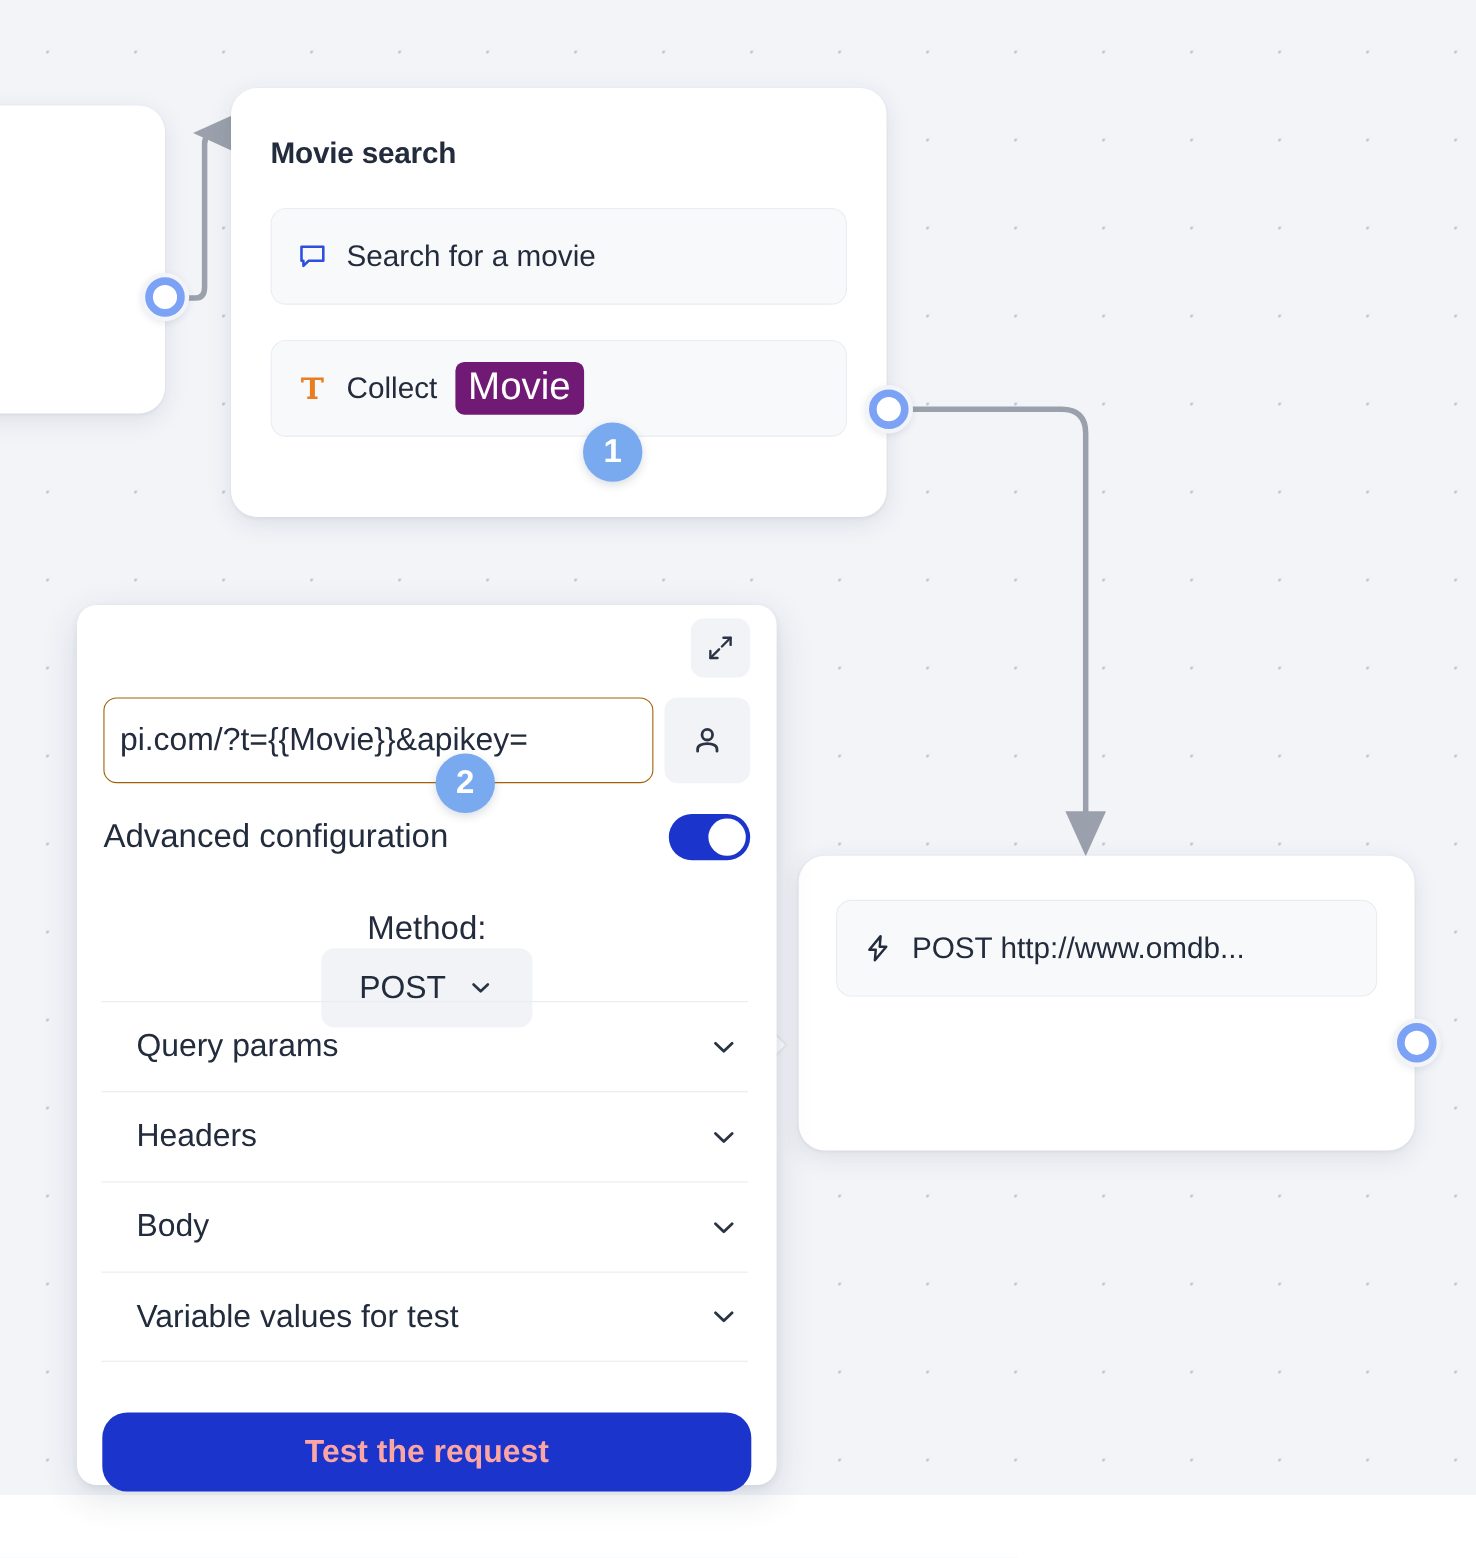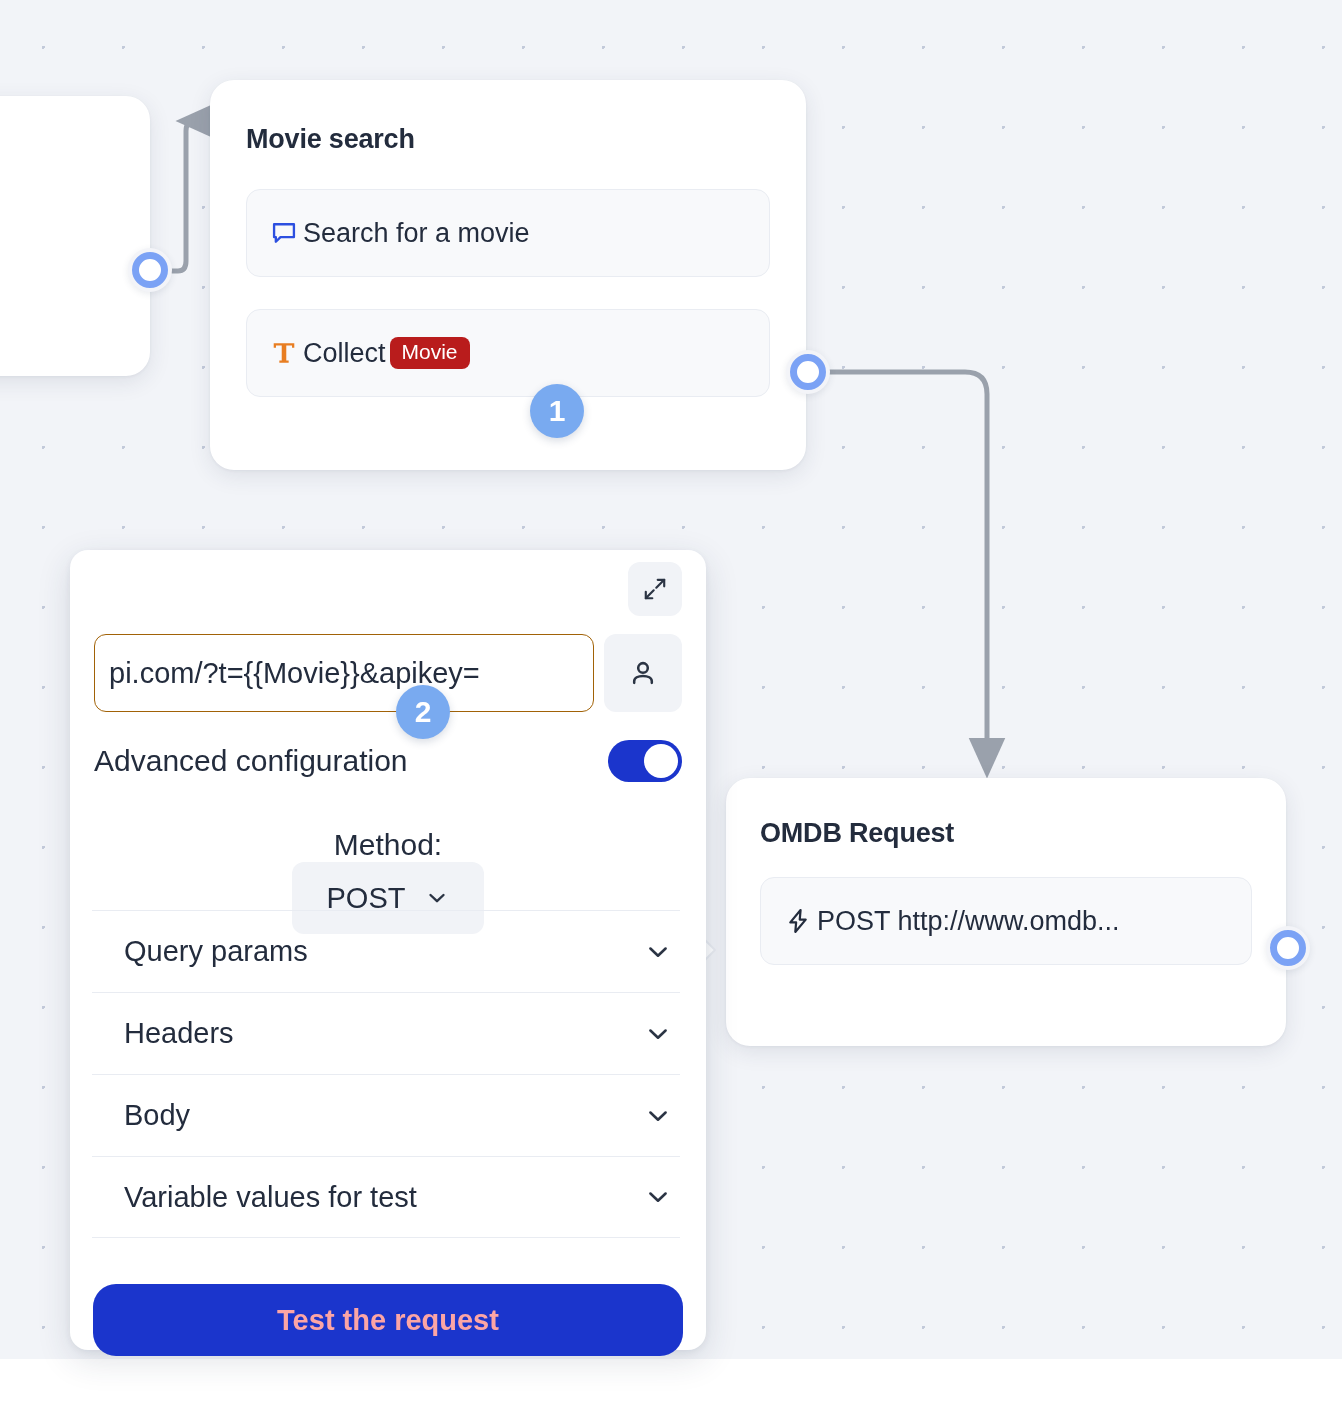--- a/index.html
+++ b/index.html
@@ -30,21 +30,21 @@
   }
   .node-title {
     font-size: 27px;
     font-weight: 700;
     color: #232c3d;
     letter-spacing: -0.2px;
   }
   .node-row {
     display: flex;
     align-items: center;
-    gap: 4px;
+    gap: 16px;
     background: #f8f9fb;
     border: 1px solid #e9ecf2;
     border-radius: 14px;
     height: 88px;
     padding: 0 22px;
     font-size: 27px;
     color: #232c3d;
   }
   .node-row .row-icon { flex: 0 0 auto; display: flex; align-items: center; justify-content: center; width: 30px; height: 30px; }
 
@@ -59,25 +59,25 @@
   #node-movie {
     left: 210px; top: 80px;
     width: 596px; height: 390px;
     padding: 44px 36px;
   }
   #node-movie .node-title { margin-bottom: 34px; }
   #node-movie .node-row + .node-row { margin-top: 32px; align-items: center; }
 
   .tag-chip {
     display: inline-block;
-    background: #b91c1c;
+    background: #701a75;
     color: #ffffff;
     border-radius: 8px;
     padding: 3px 12px 5px;
-    font-size: 21px;
+    font-size: 35px;
     line-height: 1.12;
   }
 
   
   #node-omdb {
     left: 726px; top: 778px;
     width: 560px; height: 268px;
     padding: 40px 34px;
   }
   #node-omdb .node-title { margin-bottom: 28px; }
@@ -284,21 +284,20 @@
         <svg width="26" height="26" viewBox="0 0 24 24" fill="#e87e22">
           <path d="M2.5 3 h19 v4.2 h-2.1 V5.1 h-5.3 v13.8 h2.2 V21 H7.7 v-2.1 h2.2 V5.1 H4.6 v2.1 H2.5 z"></path>
         </svg>
       </span>
       <span>Collect</span>
       <span class="tag-chip">Movie</span>
     </div>
   </div>
 
   <div class="node" id="node-omdb">
-    <div class="node-title">OMDB Request</div>
     <div class="node-row">
       <span class="row-icon">
         <svg width="28" height="28" viewBox="0 0 24 24" fill="none" stroke="#232c3d" stroke-width="1.9" stroke-linejoin="round" stroke-linecap="round">
           <path d="M14.2 2.6 L5.4 13.2 h5.0 l-0.7 8.2 L18.6 10.8 h-5.1 z"></path>
         </svg>
       </span>
       <span>POST http://www.omdb...</span>
     </div>
   </div>
 

